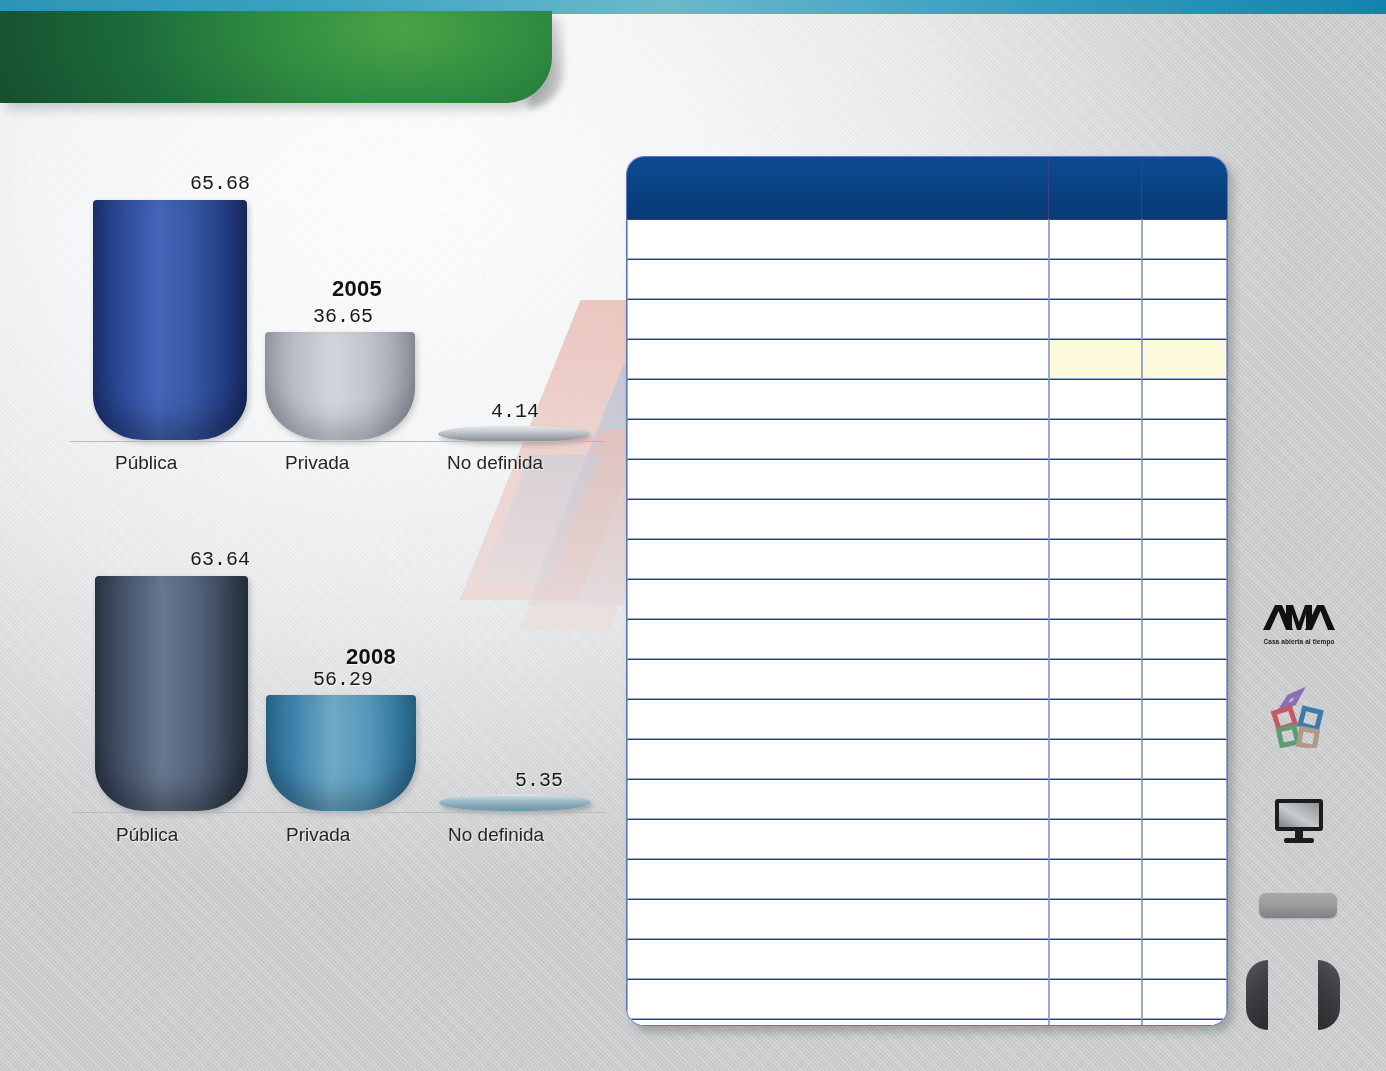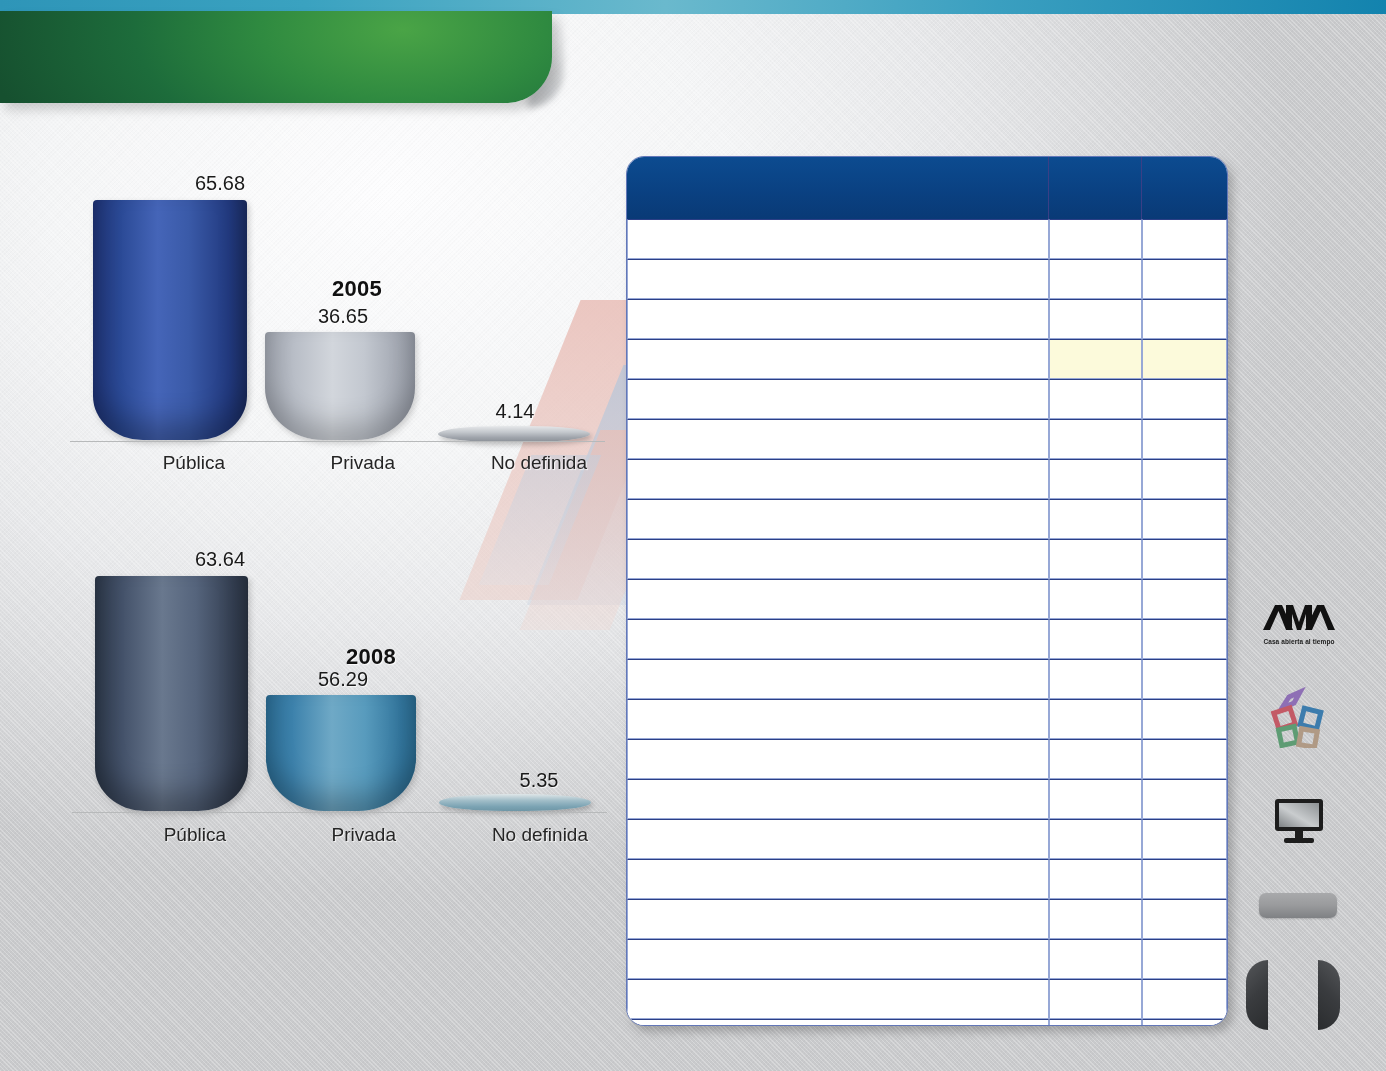--- a/index.html
+++ b/index.html
@@ -110,26 +110,27 @@
     position: absolute;
     box-sizing: border-box;
   }
   .bar-label {
     position: absolute;
     font-size: 20px;
     color: #1a1a1a;
     text-align: center;
     text-shadow: 1px 1px 1px rgba(255,255,255,0.85);
     white-space: nowrap;
+    font-family: Liberation Mono, monospace;
   }
   .cat-label {
     position: absolute;
     font-size: 19px;
     color: #252525;
-    text-align: right;
+    text-align: left;
     white-space: nowrap;
     text-shadow: 1px 1px 1px rgba(255,255,255,0.85);
   }
 
   
   .bar-2005-a {
     background: linear-gradient(90deg,#1f3478 0%, #2b4a96 18%, #4565b8 42%, #3a5aa8 62%, #223a80 88%, #1b2d63 100%);
     border-radius: 4px 4px 50px 50px / 4px 4px 44px 44px;
     box-shadow: inset 0 -18px 28px rgba(0,0,0,0.28), 2px 3px 6px rgba(0,0,0,0.20);
   }

